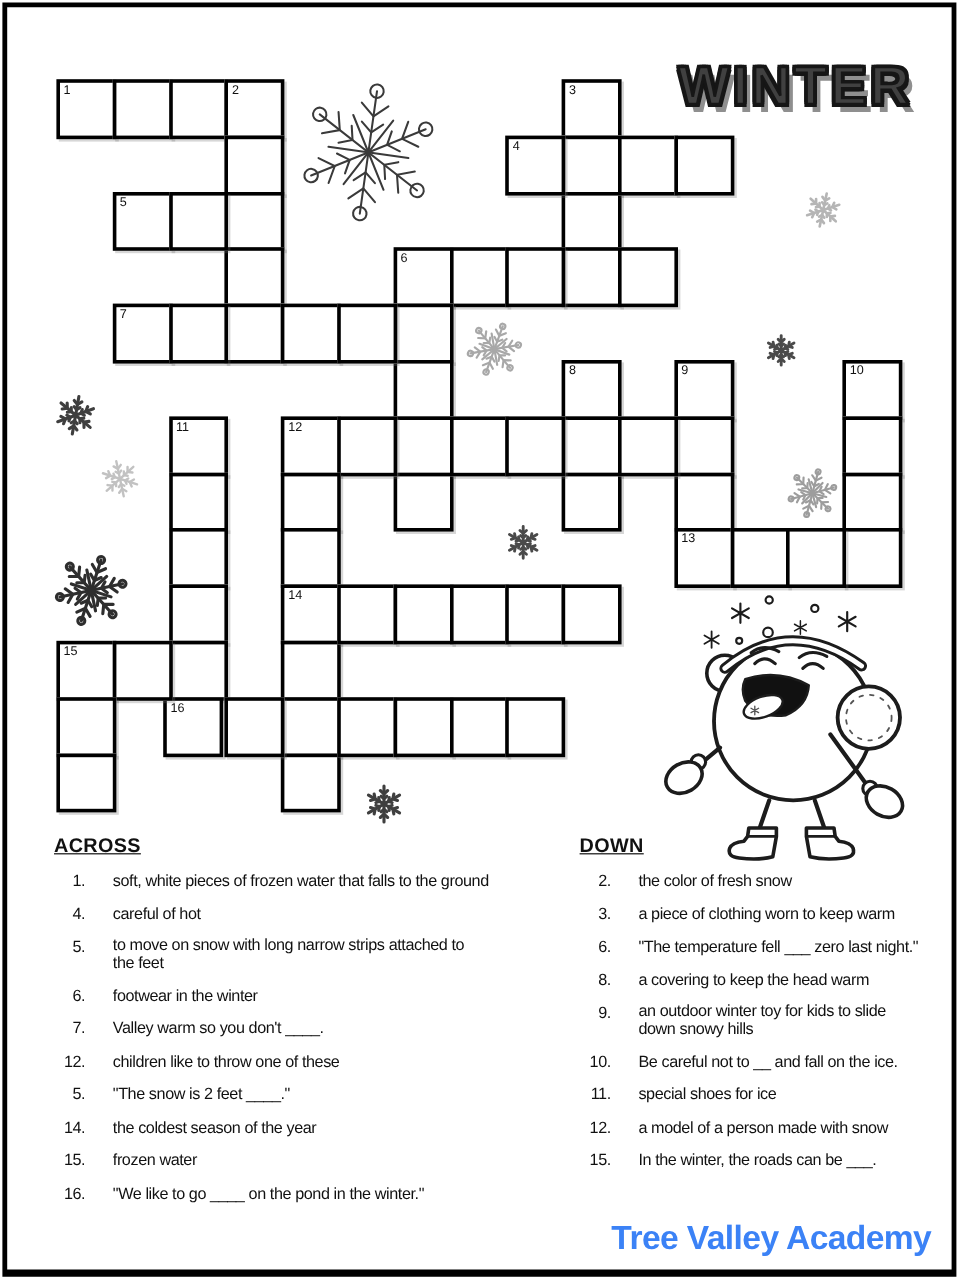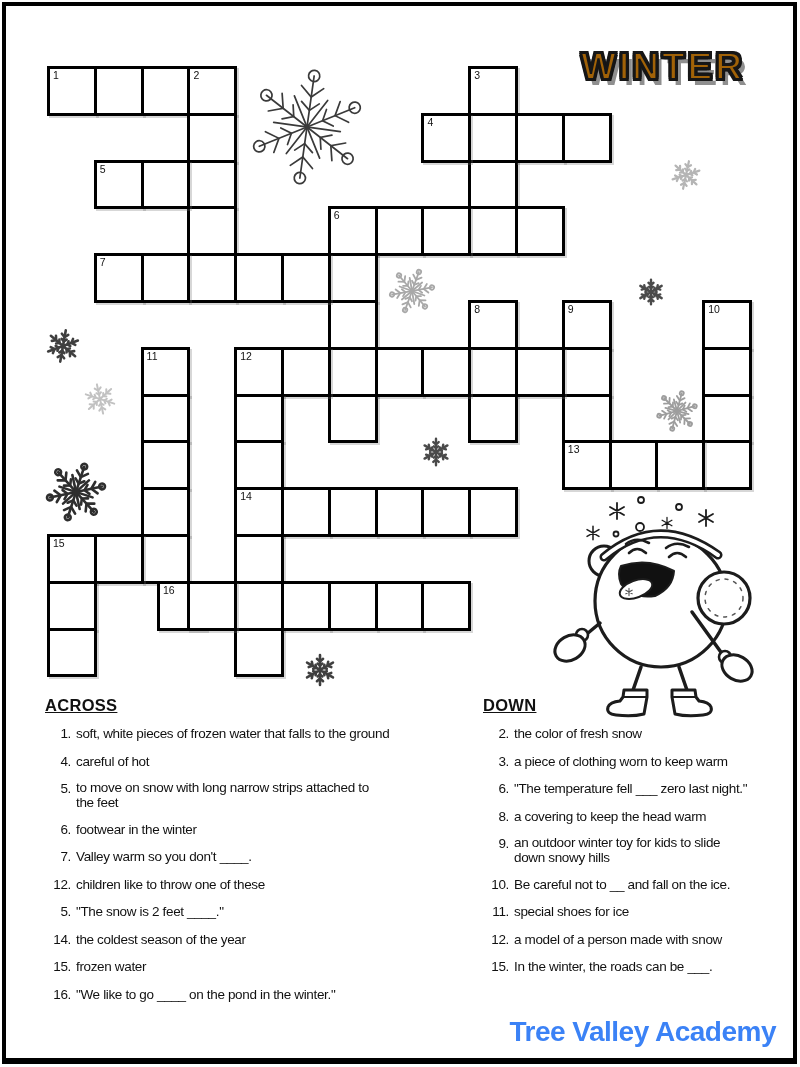--- a/index.html
+++ b/index.html
@@ -2,42 +2,42 @@
 <html><head>
 <meta charset="utf-8">
 <style>
   html,body{margin:0;padding:0;background:#fff;}
   #page{position:relative;width:800px;height:1067px;background:#fff;overflow:hidden;
         font-family:"Liberation Sans",sans-serif;color:#111;}
   #frame{position:absolute;left:2px;top:2px;right:3px;bottom:3px;
          border:4px solid #000;border-bottom-width:6px;box-sizing:border-box;pointer-events:none;}
   
   #title{position:absolute;left:548px;top:46px;width:230px;text-align:center;
-         font-size:37px;font-weight:bold;letter-spacing:3px;color:#a16207;
+         font-size:45px;font-weight:bold;letter-spacing:3px;color:#404040;
          -webkit-text-stroke:2.2px #161616;
          text-shadow:-2px -2px 0 #161616,2px -2px 0 #161616,-2px 2px 0 #161616,2px 2px 0 #161616,
                      -2px 0 0 #161616,2px 0 0 #161616,0 -2px 0 #161616,0 2px 0 #161616,
                      5px 6px 0 #8f8f8f;}
   
   .cell{position:absolute;width:49.8px;height:49.8px;box-sizing:border-box;
         border:3px solid #000;background:#fff;box-shadow:2px 2px 0 rgba(110,110,110,.28);}
   .gnum{position:absolute;top:0px;left:3px;font-size:10.5px;font-weight:500;color:#111;
         line-height:12px;}
   
   #decor,#snowman{position:absolute;pointer-events:none;}
   #decor{left:0;top:0;}
   
   .clue-col{position:absolute;}
   #across-col{left:45px;top:696px;width:420px;}
   #down-col{left:483px;top:696px;width:310px;}
   .clue-head{font-size:16.5px;font-weight:bold;text-decoration:underline;
              letter-spacing:.3px;margin:0 0 11px 0;}
   .clue{display:flex;margin-bottom:11.5px;font-size:13.5px;letter-spacing:-0.35px;line-height:16px;}
   .cnum{width:26px;text-align:right;flex:0 0 26px;}
-  .ctext{margin-left:5px;white-space:nowrap;}
+  .ctext{margin-left:23px;white-space:nowrap;}
   .ctext.pre{white-space:pre-line;line-height:14.5px;}
   
   #brand{position:absolute;right:24px;top:1016px;font-size:28px;font-weight:bold;
          letter-spacing:-0.5px;}
 </style>
 </head>
 <body>
 
 <div id="page">
   <div id="frame"></div>
@@ -107,21 +107,21 @@
       <div class="cell" style="left: 702.2px; top: 346.8px;"></div>
       <div class="cell" style="left: 702.2px; top: 393.6px;"></div>
       <div class="cell" style="left: 702.2px; top: 440.4px;"></div>
       <div class="cell" style="left: 140.6px; top: 346.8px;">
         <span class="gnum">11</span>
       </div>
       <div class="cell" style="left: 140.6px; top: 393.6px;"></div>
       <div class="cell" style="left: 140.6px; top: 440.4px;"></div>
       <div class="cell" style="left: 140.6px; top: 487.2px;"></div>
       <div class="cell" style="left: 140.6px; top: 534px;"></div>
-      <div class="cell" style="left: 157px; top: 580.8px;">
+      <div class="cell" style="left: 136px; top: 580.8px;">
         <span class="gnum">16</span>
       </div>
       <div class="cell" style="left: 234.2px; top: 346.8px;">
         <span class="gnum">12</span>
       </div>
       <div class="cell" style="left: 281px; top: 346.8px;"></div>
       <div class="cell" style="left: 374.6px; top: 346.8px;"></div>
       <div class="cell" style="left: 421.4px; top: 346.8px;"></div>
       <div class="cell" style="left: 515px; top: 346.8px;"></div>
       <div class="cell" style="left: 234.2px; top: 393.6px;"></div>

